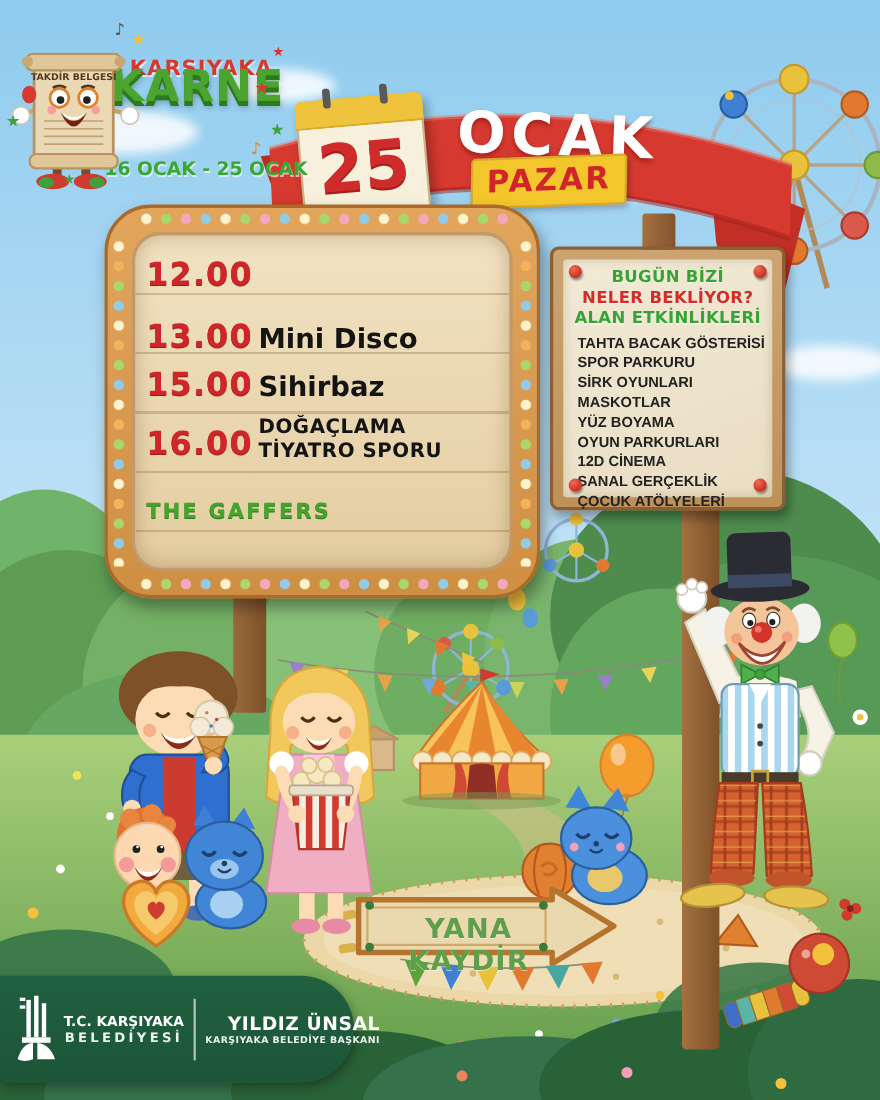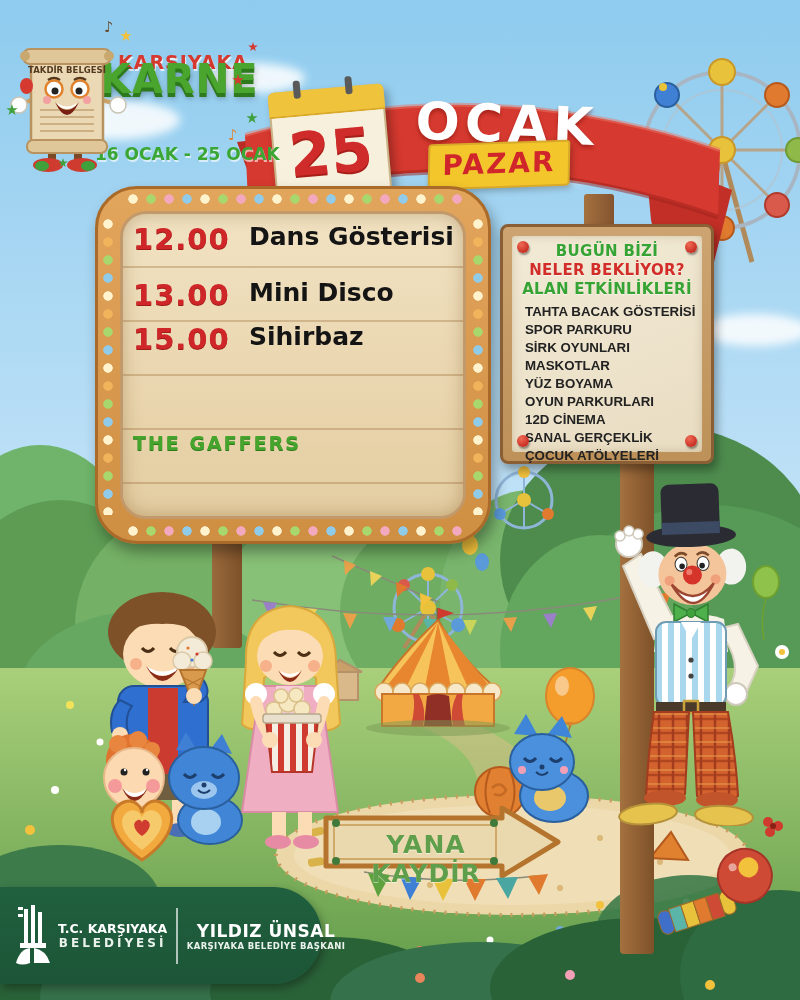--- a/index.html
+++ b/index.html
@@ -63,21 +63,21 @@
       radial-gradient(circle 4.5px at 6px 45px,#a8d76e 4.4px,transparent 5px),
       radial-gradient(circle 4.5px at 6px 63px,#90cbe9 4.4px,transparent 5px);}
   .dots.left{left:4px;} .dots.right{right:4px;}
   .board-inner{position:absolute;left:22px;top:22px;right:22px;bottom:22px;border-radius:26px;
     border:3px solid #c2996a;box-sizing:border-box;
     background-color:#ecdbb6;
     background-image:
       repeating-linear-gradient(to bottom,transparent 0,transparent 52px,rgba(150,105,55,.33) 52px,rgba(150,105,55,.33) 54px),
       linear-gradient(180deg,#f1e2c2,#e4cda1);
     box-shadow:inset 0 0 18px rgba(120,80,30,.35);}
-  .srow{position:absolute;left:10px;right:6px;height:44px;display:flex;align-items:flex-start;gap:24px;}
+  .srow{position:absolute;left:10px;right:6px;height:44px;display:flex;align-items:flex-end;gap:10px;}
   .srow .time{width:92px;font-size:29px;font-weight:800;color:#ce2629;letter-spacing:1px;
     text-shadow:0 1px 0 #9e1b16;flex:none;text-align:center;}
   .srow .time.hl{background:#f6e14b;border-radius:5px;padding:1px 2px;}
   .srow .title{font-weight:800;color:#141414;}
   .t26{font-size:25px;} .t19{font-size:18px;letter-spacing:.5px;}
   .tgreen{color:#44a42c !important;font-size:19px;letter-spacing:2px;text-shadow:0 1px 0 #2d7a1d;}
 
   
   .sign-post-top{left:584px;top:194px;width:30px;height:34px;z-index:3;
     background:linear-gradient(90deg,#a4713f,#845430);border-radius:3px;}
@@ -103,21 +103,21 @@
     font-size:25px;font-weight:800;color:#5f9e4a;letter-spacing:1px;text-shadow:0 1px 0 rgba(255,255,255,.5);}
 
   
   .footer{left:0;top:887px;width:322px;height:97px;z-index:9;
     background:linear-gradient(180deg,#20603f,#1c5537);border-radius:0 56px 56px 0;
     box-shadow:2px 4px 10px rgba(0,0,0,.35);display:flex;align-items:center;}
   .footer .muni{margin-left:6px;text-align:center;}
   .muni-1{font-size:12.5px;font-weight:800;color:#ffffff;white-space:nowrap;}
   .muni-2{font-size:12px;font-weight:600;color:#eaf2ec;letter-spacing:3px;white-space:nowrap;}
   .fdiv{width:1.5px;height:56px;background:rgba(255,255,255,.65);margin:0 9px;flex:none;}
-  .mayor{text-align:center;}
+  .mayor{text-align:right;}
   .mayor-name{font-size:17px;font-weight:800;color:#ffffff;letter-spacing:.5px;white-space:nowrap;}
   .mayor-title{font-size:8.5px;font-weight:700;color:#eaf2ec;letter-spacing:.4px;white-space:nowrap;} .z6{z-index:6;} .z7{z-index:7;}
 </style>
 </head>
 <body>
 
 <div class="poster">
 
   <svg class="abs" style="left:0;top:0;z-index:0;" width="800" height="1000" viewBox="0 0 800 1000">
     <defs>
@@ -428,29 +428,32 @@
 
   <div class="abs board-post"></div>
   <div class="abs board">
     <div class="dots h top"></div>
     <div class="dots h bottom"></div>
     <div class="dots v left"></div>
     <div class="dots v right"></div>
     <div class="board-inner">
       <div class="srow" style="top:8px;">
         <span class="time">12.00</span>
-        <span class="title t26">Dans Gösterisi</span>
       </div>
       <div class="srow" style="top:64px;">
         <span class="time">13.00</span>
         <span class="title t26">Mini Disco</span>
       </div>
       <div class="srow" style="top:108px;">
         <span class="time">15.00</span>
         <span class="title t26">Sihirbaz</span>
+      </div>
+      <div class="srow" style="top:162px;">
+        <span class="time">16.00</span>
+        <span class="title t19">DOĞAÇLAMA TİYATRO SPORU</span>
       </div>
       <div class="srow" style="top:218px;">
         <span class="title tgreen">THE GAFFERS</span>
       </div>
     </div>
   </div>
 
   <div class="abs sign-post-top"></div>
   <div class="abs sign-post-bottom"></div>
   <div class="abs sign">

